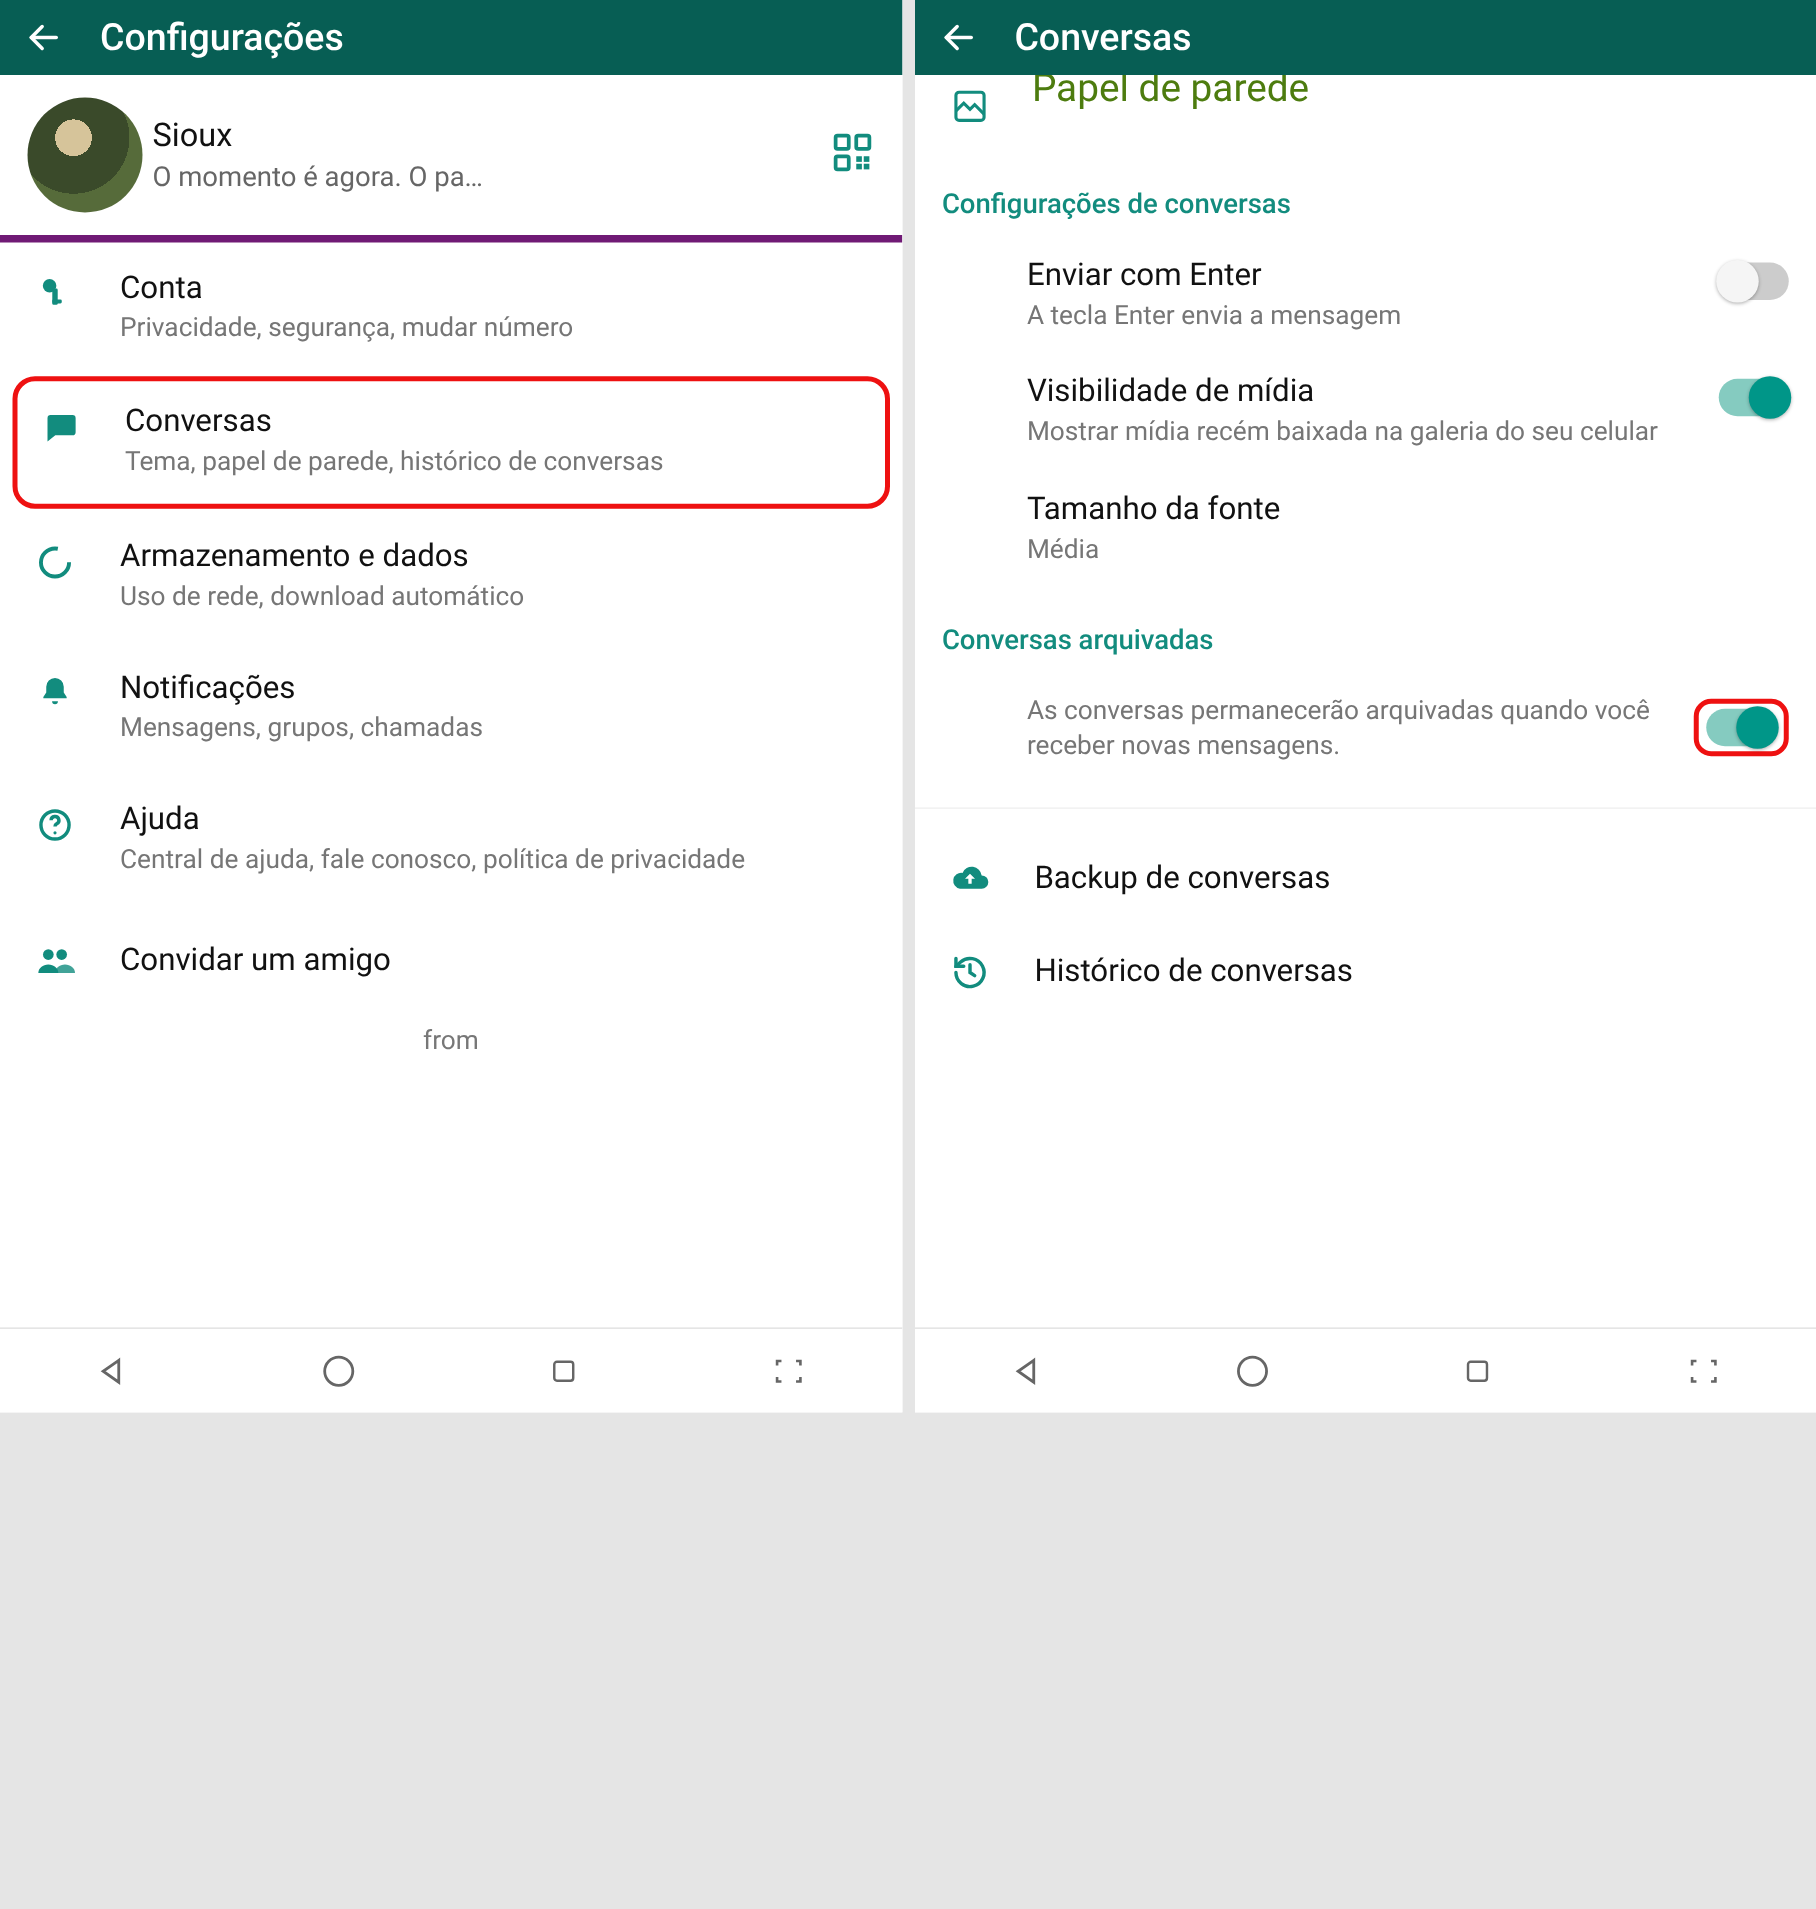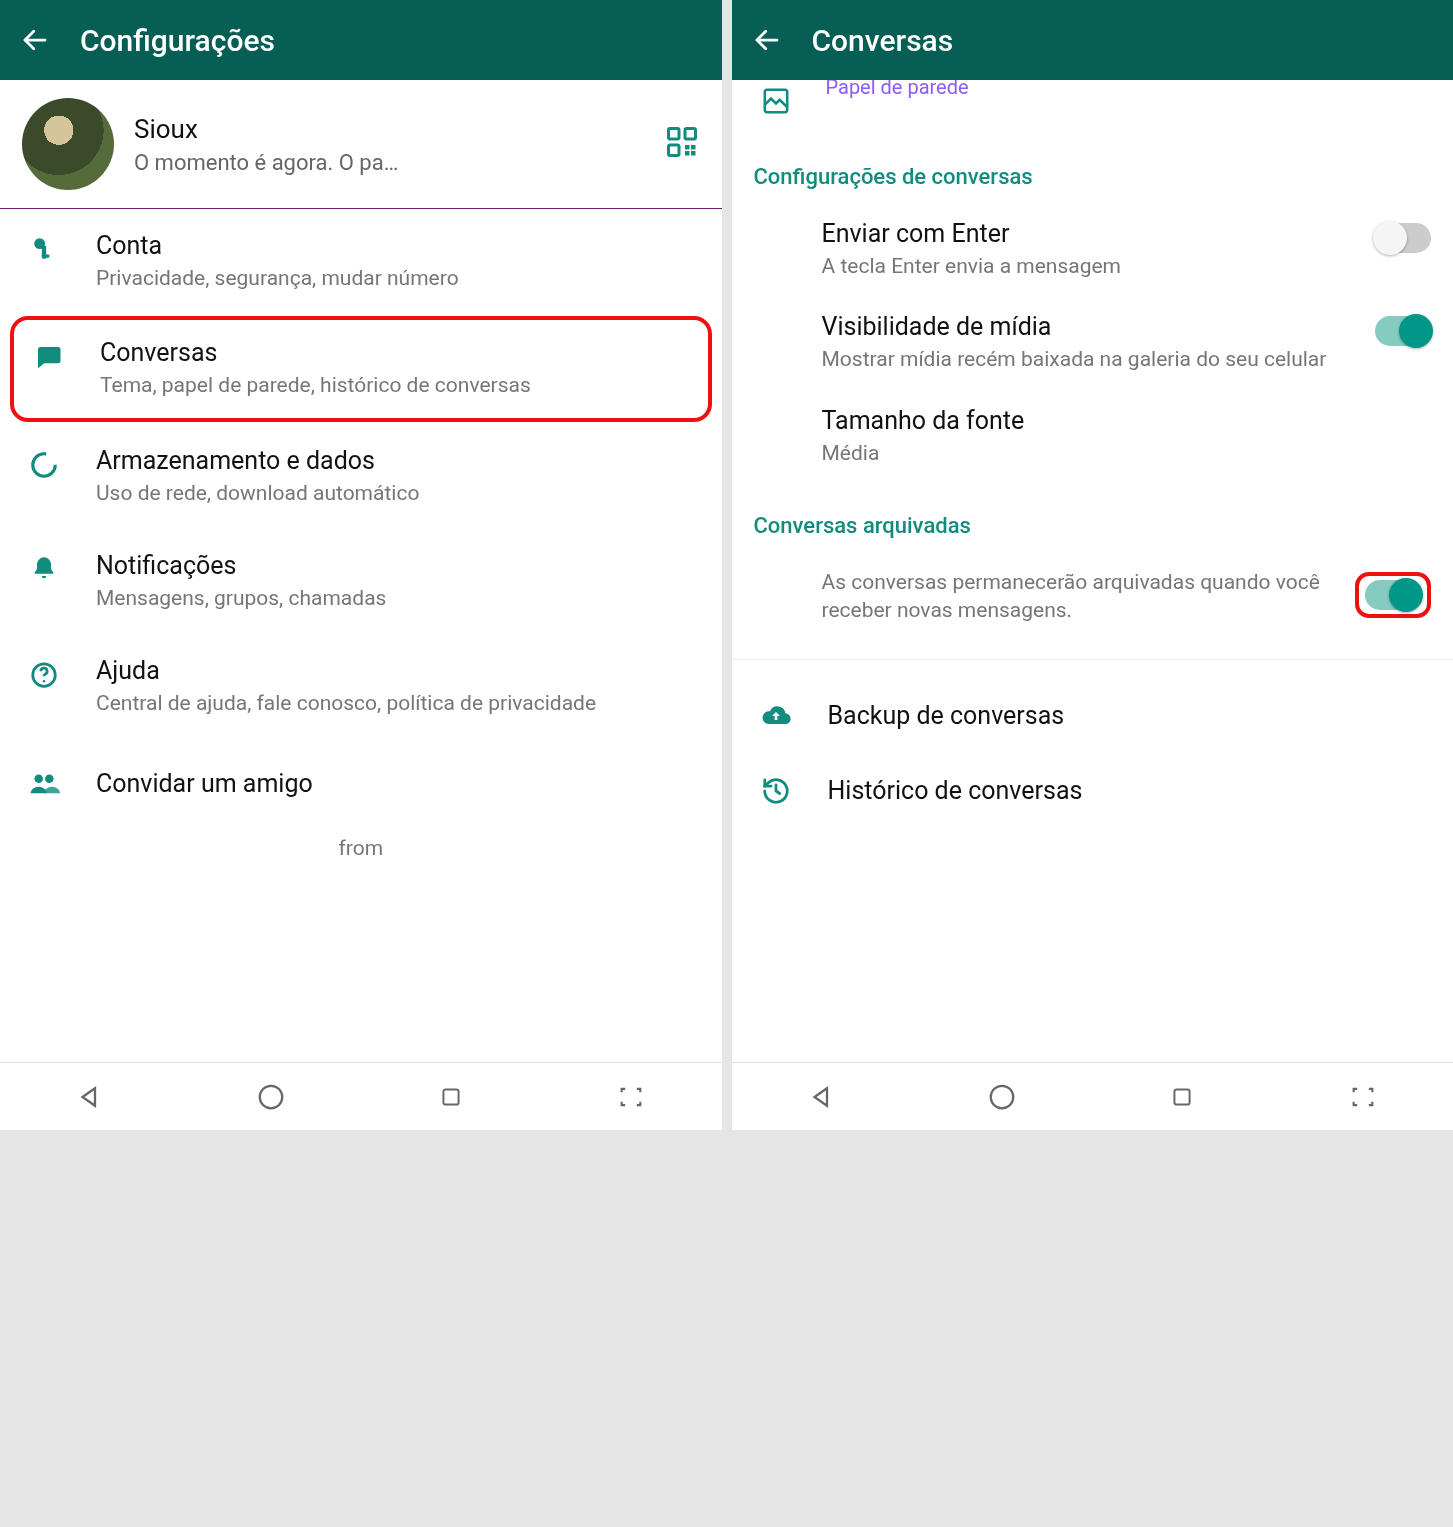--- a/index.html
+++ b/index.html
@@ -15,21 +15,21 @@
     background: #fff;
     width: 50%;
     display: flex;
     flex-direction: column;
     height: 1130px;
     position: relative;
     overflow: hidden;
   }
   .app-bar {
     background: #075e54;
-    height: 80px;
+    height: 60px;
     display: flex;
     align-items: center;
     padding: 0 20px;
     color: #fff;
     gap: 30px;
     text-align: center;
   }
   .app-bar .title {
     font-size: 30px;
     font-weight: 500;
@@ -40,22 +40,22 @@
   }
   .content {
     flex: 1;
     overflow: hidden;
     background: #fff;
   }
   .profile-row {
     display: flex;
     align-items: center;
     padding: 18px 22px;
-    border-bottom: 1px solid #701a75;
-    gap: 20px;
+    border-bottom: 6px solid #701a75;
+    gap: 8px;
   }
   .avatar {
     width: 92px; height: 92px;
     border-radius: 50%;
     background: radial-gradient(circle at 40% 35%, #d6c49a 0 18%, #3a4a2a 18% 55%, #566b3a 55% 80%, #6c7a4a 100%);
     flex-shrink: 0;
   }
   .profile-text { flex: 1; min-width: 0; }
   .profile-name { font-size: 26px; color: #111; margin-bottom: 6px; }
   .profile-status { font-size: 22px; color: #666; white-space: nowrap; overflow: hidden; text-overflow: ellipsis; }
@@ -155,21 +155,21 @@
 
   .divider { height:1px; background:#eee; margin: 18px 0; }
 
   .link-row {
     display:flex; align-items:center; gap:30px; padding: 22px 22px; 
   }
   .link-row .icon-slot{ width:44px; display:flex; justify-content:center; color:#128c7e; font-size:28px;}
   .link-row .label{ font-size:25px; color:#111; }
 
   .cut-text {
-    color:#8b5cf6; font-size: 20px; overflow:hidden; white-space:nowrap;
+    color:#4d7c0f; font-size: 31px; overflow:hidden; white-space:nowrap;
   }
 </style>
 </head>
 <body>
 
 <div class="phone">
   <div class="app-bar">
     <div class="back-arrow">
       <svg width="30" height="30" viewBox="0 0 24 24" fill="none" stroke="#fff" stroke-width="2.2" stroke-linecap="round" stroke-linejoin="round">
           <line x1="20" y1="12" x2="4" y2="12"></line>

